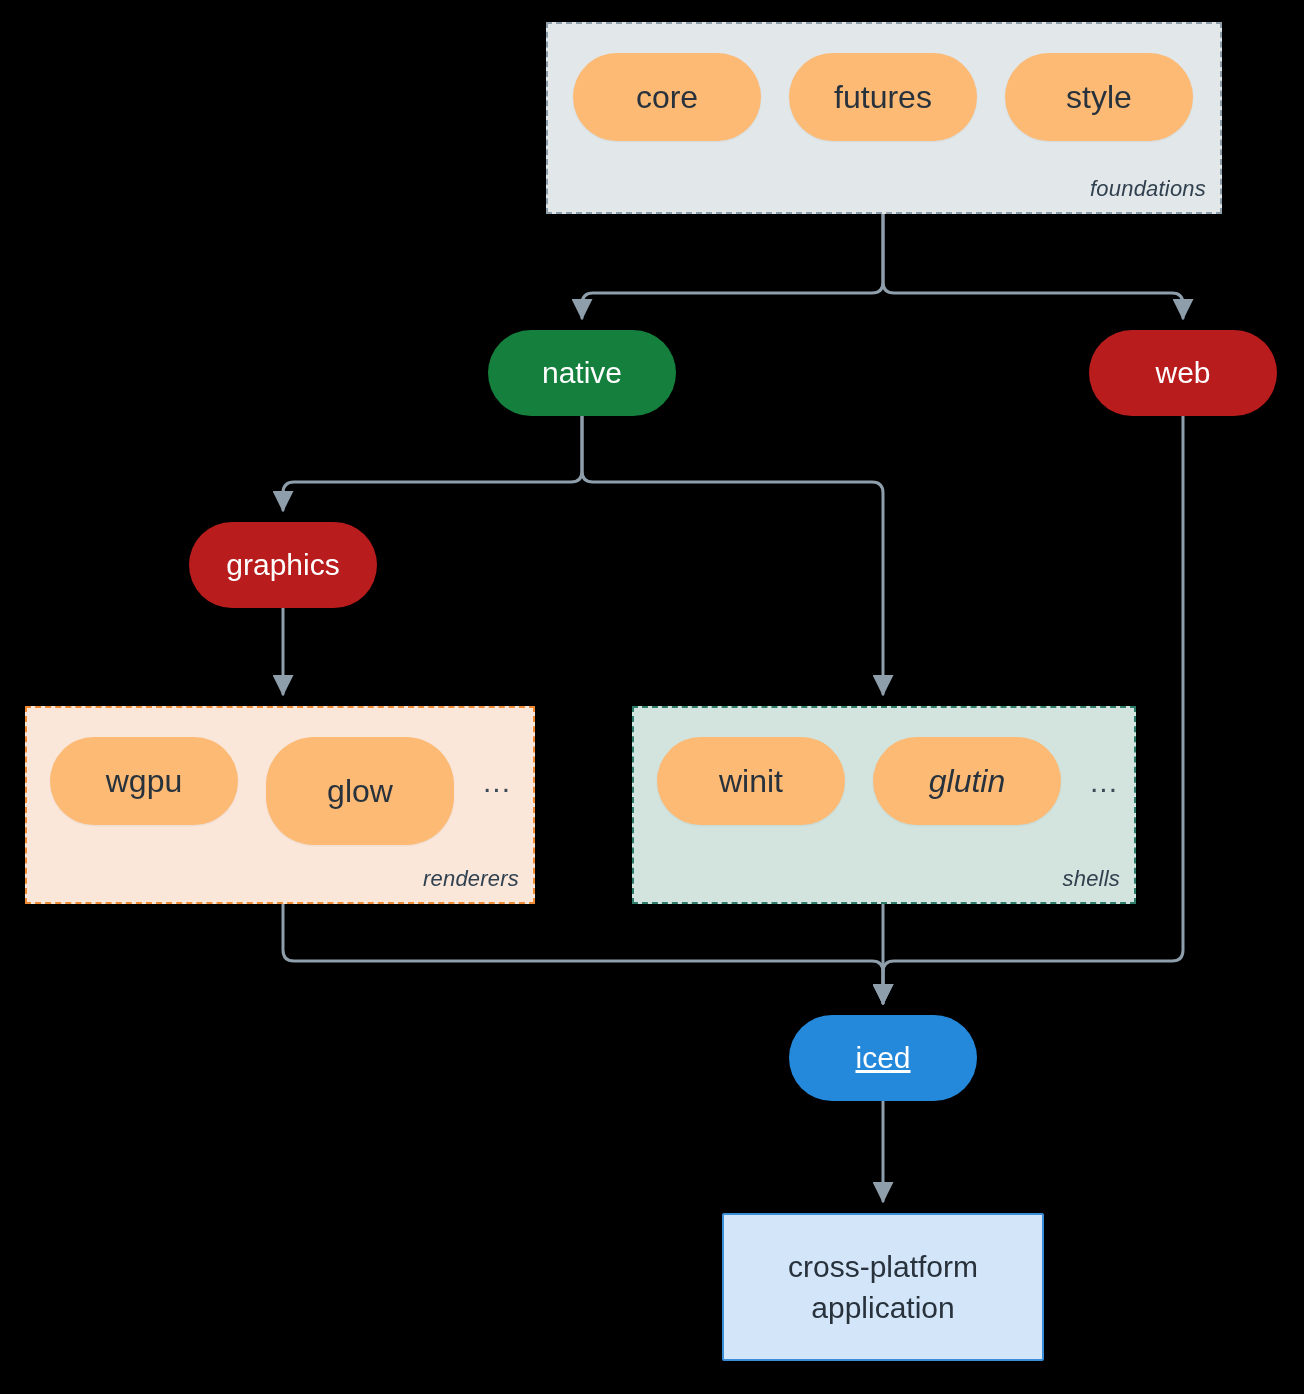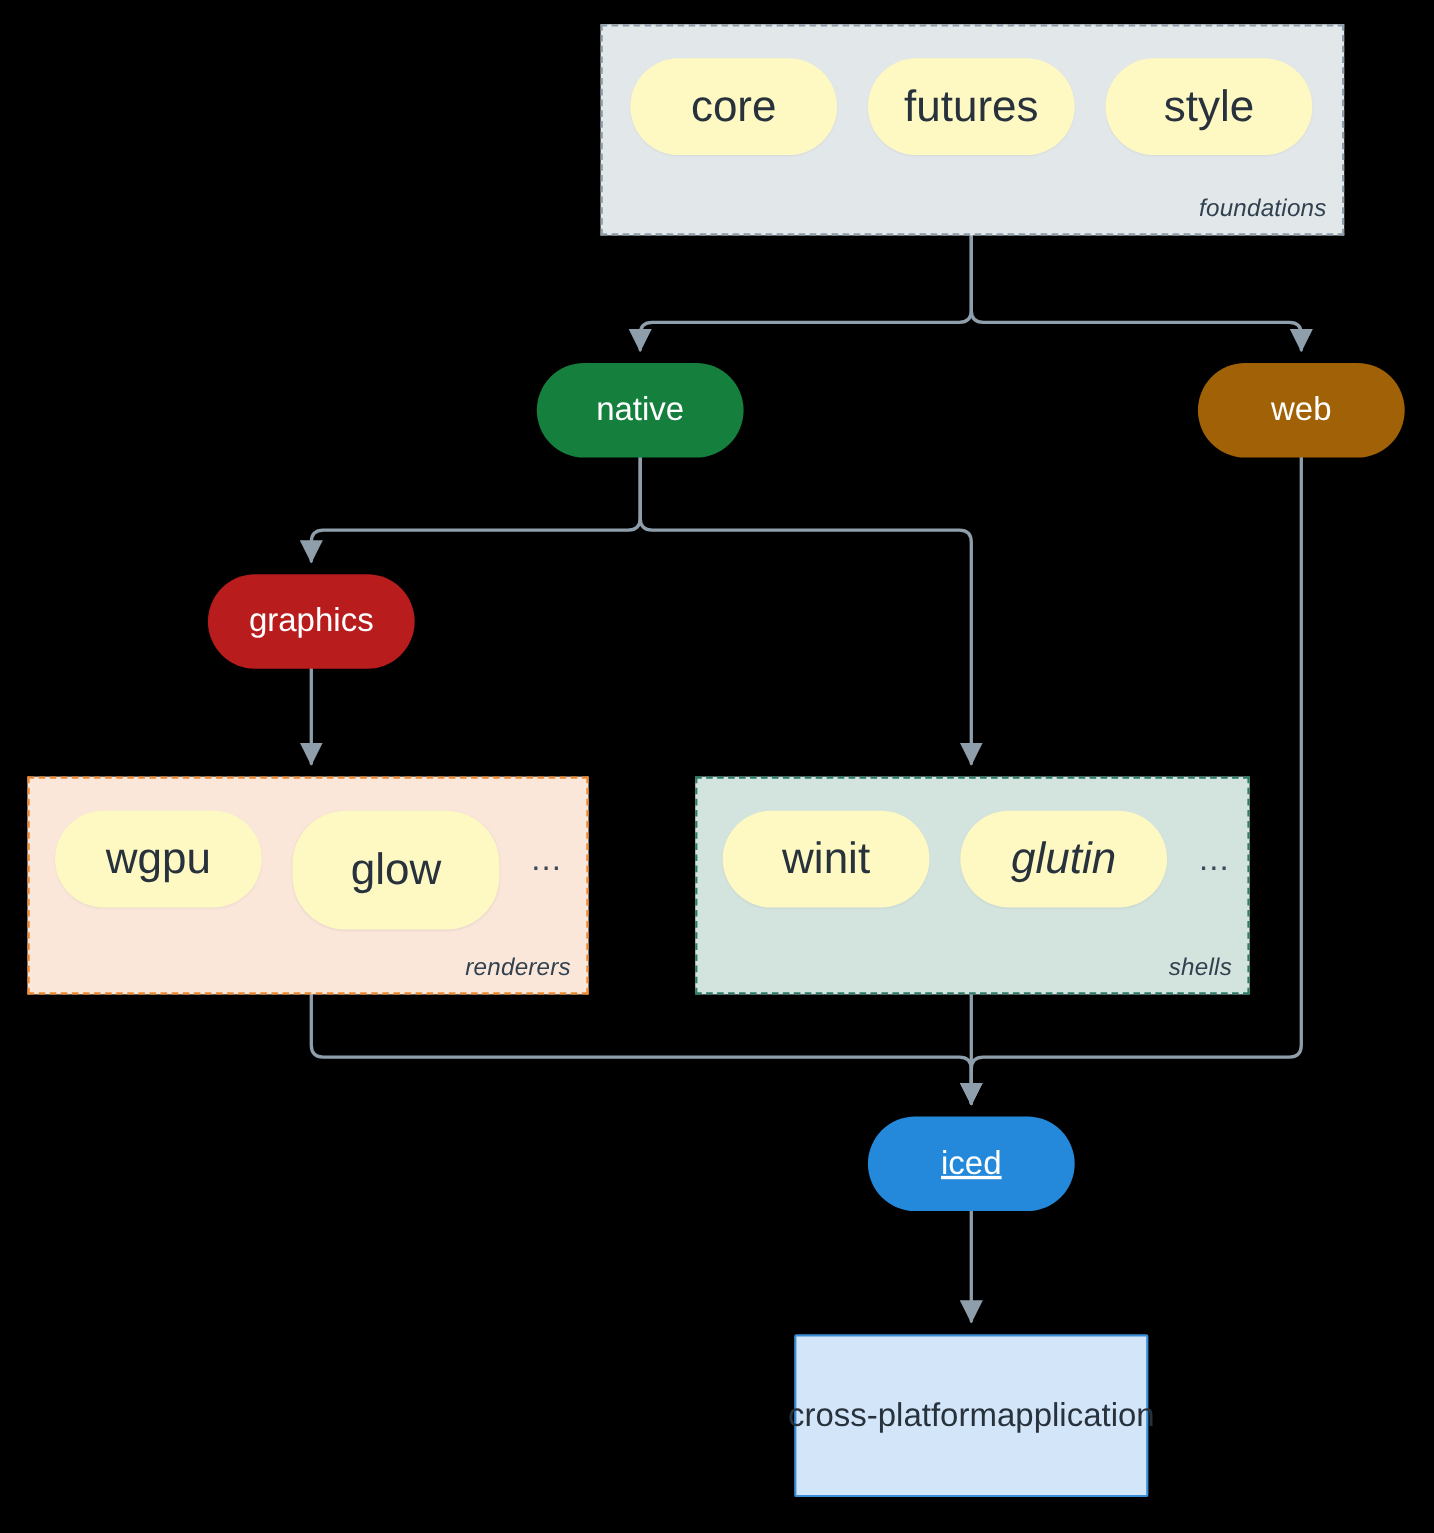--- a/index.html
+++ b/index.html
@@ -66,54 +66,54 @@
   
   .node {
     position: absolute;
     box-sizing: border-box;
     display: flex;
     align-items: center;
     justify-content: center;
     white-space: nowrap;
   }
   .node-pill-white {
-    background: #fef9c3;
+    background: #fdba74;
     border-radius: 48px;
     color: #28323c;
-    font-size: 40px;
+    font-size: 32px;
     box-shadow: 0 1px 2px rgba(0,0,0,0.06);
   }
   .node-solid {
     border-radius: 46px;
     color: #ffffff;
     font-size: 30px;
   }
   .node-rect {
     border-radius: 2px;
     color: #28323c;
     font-size: 30px;
     line-height: 1.38;
     text-align: center;
-    flex-direction: row;
+    flex-direction: column;
   }
   .ellipsis {
     position: absolute;
     font-size: 30px;
     color: #3b4a57;
     letter-spacing: 1px;
   }
 
   
   #node-core    { left: 573px; top: 53px; width: 188px; height: 88px; }
   #node-futures { left: 789px; top: 53px; width: 188px; height: 88px; }
   #node-style   { left: 1005px; top: 53px; width: 188px; height: 88px; }
 
   
   #node-native { left: 488px;  top: 330px; width: 188px; height: 86px; background: #15803d; }
-  #node-web    { left: 1089px; top: 330px; width: 188px; height: 86px; background: #a16207; }
+  #node-web    { left: 1089px; top: 330px; width: 188px; height: 86px; background: #b91c1c; }
 
   
   #node-graphics { left: 189px; top: 522px; width: 188px; height: 86px; background: #b91c1c; }
 
   
   #node-wgpu { left: 50px;  top: 737px; width: 188px; height: 88px; }
   #node-glow { left: 266px; top: 737px; width: 188px; height: 108px; }
   #ellipsis-renderers { left: 483px; top: 765px; }
 
   

